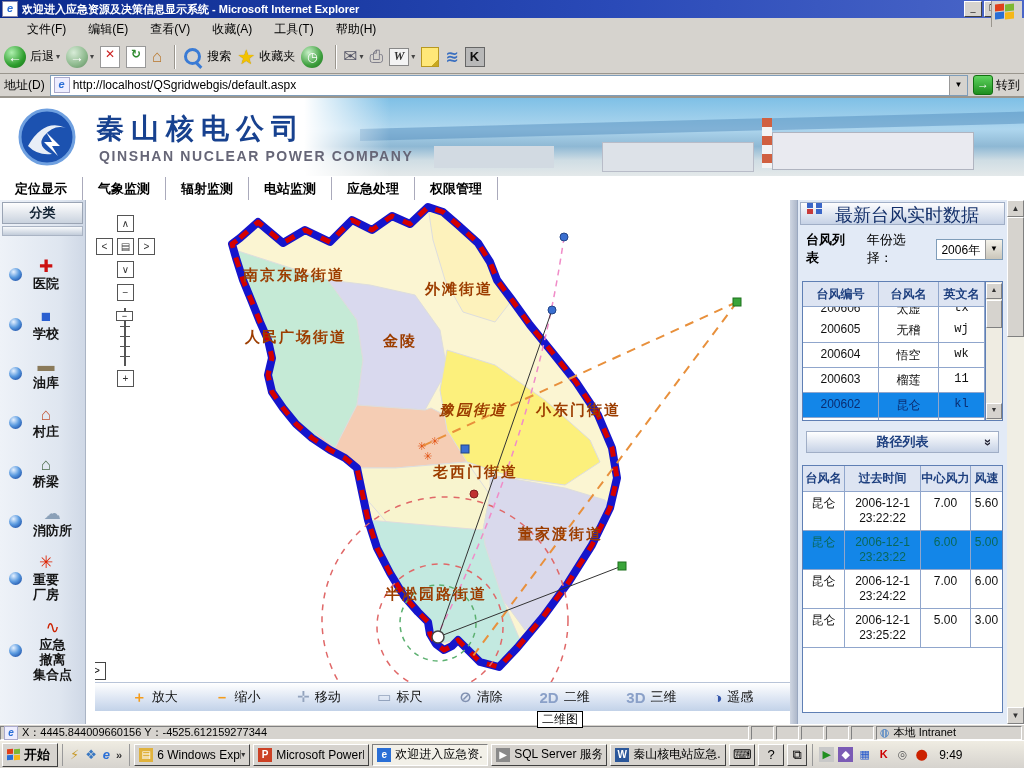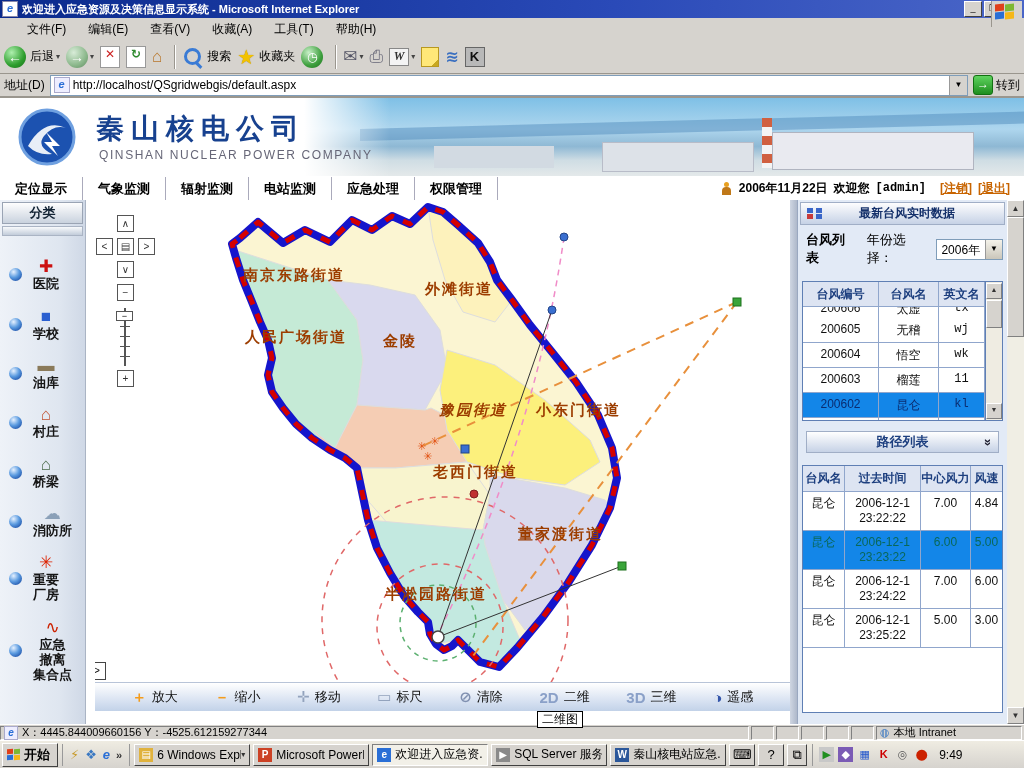--- a/index.html
+++ b/index.html
@@ -46,21 +46,21 @@
   .addrinput .pg{width:14px;height:14px;margin:0 3px;color:#2a6fd6;font-weight:bold;font-style:italic;font-size:11px;border:1px solid #aac;background:#eef;text-align:center;line-height:13px;}
   .addrinput .url{font-size:12px;color:#000;flex:1;}
   .addrinput .drop{width:17px;height:100%;background:#d6d3ce;border-left:1px solid #999;font-size:8px;text-align:center;line-height:18px;}
   .gobtn{display:flex;align-items:center;margin-left:5px;font-size:12px;}
   .gobtn .garr{width:18px;height:18px;background:linear-gradient(#5fd35f,#1e8e1e);border:1px solid #127012;border-radius:3px;color:#fff;font-weight:bold;text-align:center;line-height:17px;margin-right:3px;}
 
   
   .banner{position:absolute;top:98px;left:0;width:1024px;height:78px;background:linear-gradient(180deg,#7fc0e6 0%,#aed6ee 40%,#8eb8d4 62%,#cfdde4 80%,#e4e9ea 100%);overflow:hidden;border-bottom:1px solid #8899aa;}
   .banner .whitepane{position:absolute;left:0;top:0;width:390px;height:100%;background:linear-gradient(90deg,#ffffff 78%,rgba(255,255,255,0));}
   .bco-cn{position:absolute;left:96px;top:12px;font-family:"Liberation Serif","DejaVu Serif",serif;font-size:28px;font-weight:bold;color:#17418f;letter-spacing:7px;white-space:nowrap;}
-  .bco-en{position:absolute;left:99px;top:50px;font-size:12px;color:#667;letter-spacing:1.6px;white-space:nowrap;}
+  .bco-en{position:absolute;left:99px;top:50px;font-size:14px;color:#667;letter-spacing:1.6px;white-space:nowrap;font-weight:bold;}
   .bldg1{position:absolute;right:50px;bottom:6px;width:200px;height:36px;background:#e9eaf0;border:1px solid #b0b4c0;}
   .bldg2{position:absolute;right:270px;bottom:4px;width:150px;height:28px;background:#dde2e8;border:1px solid #b8bcc8;}
   .bldg3{position:absolute;right:470px;bottom:8px;width:120px;height:22px;background:#d2dae2;}
   .chimney{position:absolute;right:252px;bottom:8px;width:10px;height:50px;background:repeating-linear-gradient(180deg,#d06040 0 9px,#f4f4f4 9px 18px);}
   .sea{position:absolute;left:360px;top:22px;width:680px;height:12px;background:#4a86b8;opacity:.45;transform:skewY(-1.5deg);}
 
   
   .navrow{position:absolute;top:176px;left:0;width:1024px;height:24px;background:#fff;border-bottom:1px solid #b8bcc8;display:flex;align-items:center;}
   .nav-tab{font-size:13px;font-weight:bold;color:#000;padding:0 15px;border-right:1px solid #aab;line-height:23px;}
   .userarea{position:absolute;right:14px;top:0;height:24px;display:flex;align-items:center;font-size:12px;}
@@ -95,21 +95,21 @@
   .slider-track i{position:absolute;left:-4px;width:10px;height:1px;background:#555;display:block;}
   .slider-handle{position:absolute;left:21px;top:99px;width:17px;height:10px;background:#fff;border:1px solid #555;font-size:9px;line-height:8px;text-align:center;box-sizing:border-box;}
   .mapbottombar{position:absolute;left:95px;top:482px;width:695px;height:28px;background:linear-gradient(#ffffff,#d4dff0 70%,#c2d2e8);border-top:1px solid #b8c4d8;display:flex;align-items:center;justify-content:space-evenly;}
   .mtool{display:flex;align-items:center;font-size:13px;color:#111;}
   .mtool .mi{font-weight:bold;font-size:15px;margin-right:5px;}
   .expandbtn{position:absolute;left:-7px;top:462px;width:16px;height:16px;background:#fff;border:1px solid #444;font-size:10px;text-align:center;line-height:15px;z-index:5;}
 
   
   .vdivider{position:absolute;left:790px;top:0;width:7px;height:524px;background:linear-gradient(90deg,#cfd6e2,#aeb8ca);}
   .rpanel{position:absolute;left:797px;top:0;width:210px;height:524px;background:#e2eaf6;border-left:1px solid #9aa8c0;box-sizing:border-box;overflow:hidden;}
-  .rp-head{height:21px;margin:2px 2px 0;background:linear-gradient(#fdfdfe,#c6d2e6);border:1px solid #a0aec6;display:flex;align-items:center;font-size:12px;font-weight:bold;color:#14306a;}
+  .rp-head{height:21px;margin:2px 2px 0;background:linear-gradient(#fdfdfe,#c6d2e6);border:1px solid #a0aec6;display:flex;align-items:flex-start;font-size:18px;font-weight:normal;color:#14306a;}
   .rp-head .orgicon{display:inline-grid;grid-template-columns:6px 6px;gap:1px 3px;margin:0 8px 0 6px;}
   .rp-head .orgicon i{width:6px;height:5px;display:block;}
   .oi1{background:#3a66c8;}.oi2{background:#c83a3a;}
   .rp-head .htext{flex:1;text-align:center;margin-right:20px;}
   .rp-prompt{font-size:12px;color:#10254f;margin:4px 2px 0 4px;white-space:nowrap;}
   .rp-yearrow{display:flex;align-items:center;margin:6px 4px 6px 8px;font-size:13px;color:#000;}
   .rp-yearrow .yl{margin-right:10px;font-weight:bold;}
   .ysel{width:66px;height:19px;background:#fff;border:1px solid #7f9db9;display:flex;margin-left:6px;}
   .ysel .v{flex:1;font-size:12px;padding:2px 0 0 4px;}
   .ysel .db{width:16px;background:linear-gradient(#f4f2ea,#cac6ba);border-left:1px solid #999;font-size:8px;text-align:center;line-height:17px;}
@@ -285,28 +285,20 @@
   <div class="navrow">
     <span style="display:flex;">
 
     <span class="nav-tab">定位显示</span>
         <span class="nav-tab">气象监测</span>
         <span class="nav-tab">辐射监测</span>
         <span class="nav-tab">电站监测</span>
         <span class="nav-tab">应急处理</span>
         <span class="nav-tab">权限管理</span>
       </span>
-    <span class="userarea">
-      <span class="person"></span>
-      <span class="udate">2006年11月22日</span>
-      <span class="udate">欢迎您</span>
-      <span class="uadmin">[admin]</span>
-      <span class="ulink">[注销]</span>
-      <span class="ulink">[退出]</span>
-    </span>
   </div>
 
   <div class="content">
 
     <div class="sidebar">
       <div class="sb-head">分类</div>
       <div class="sb-strip"></div>
       <div class="sb-items">
 
       <div class="sb-item">
@@ -564,21 +556,21 @@
             <span class="c">中心风力</span>
             <span class="c">风速</span>
           </div>
         <div>
 
         <div class="tr2">
               <span class="c">昆仑</span>
               <span class="c">2006-12-1
 23:22:22</span>
               <span class="c">7.00</span>
-              <span class="c">4.84</span>
+              <span class="c">5.60</span>
             </div>
             <div class="tr2 selected">
               <span class="c">昆仑</span>
               <span class="c">2006-12-1
 23:23:22</span>
               <span class="c">6.00</span>
               <span class="c">5.00</span>
             </div>
             <div class="tr2">
               <span class="c">昆仑</span>

